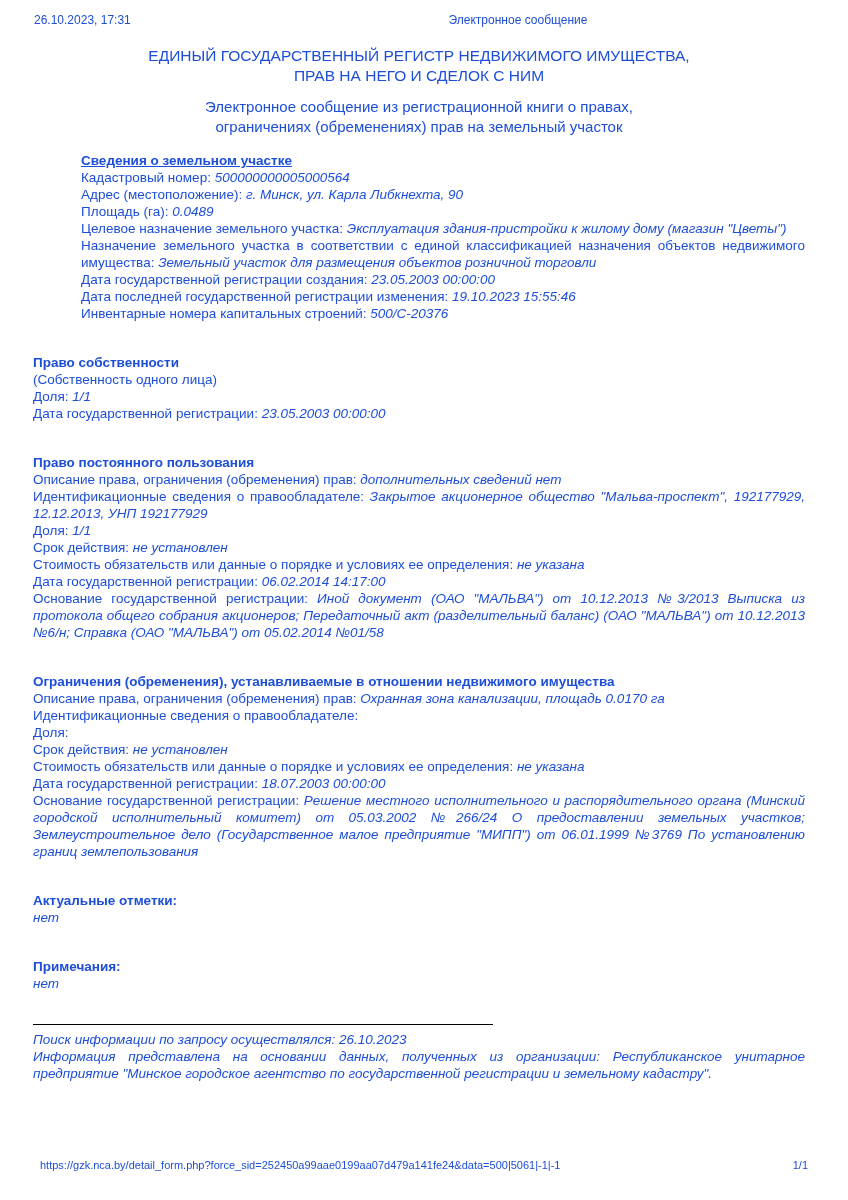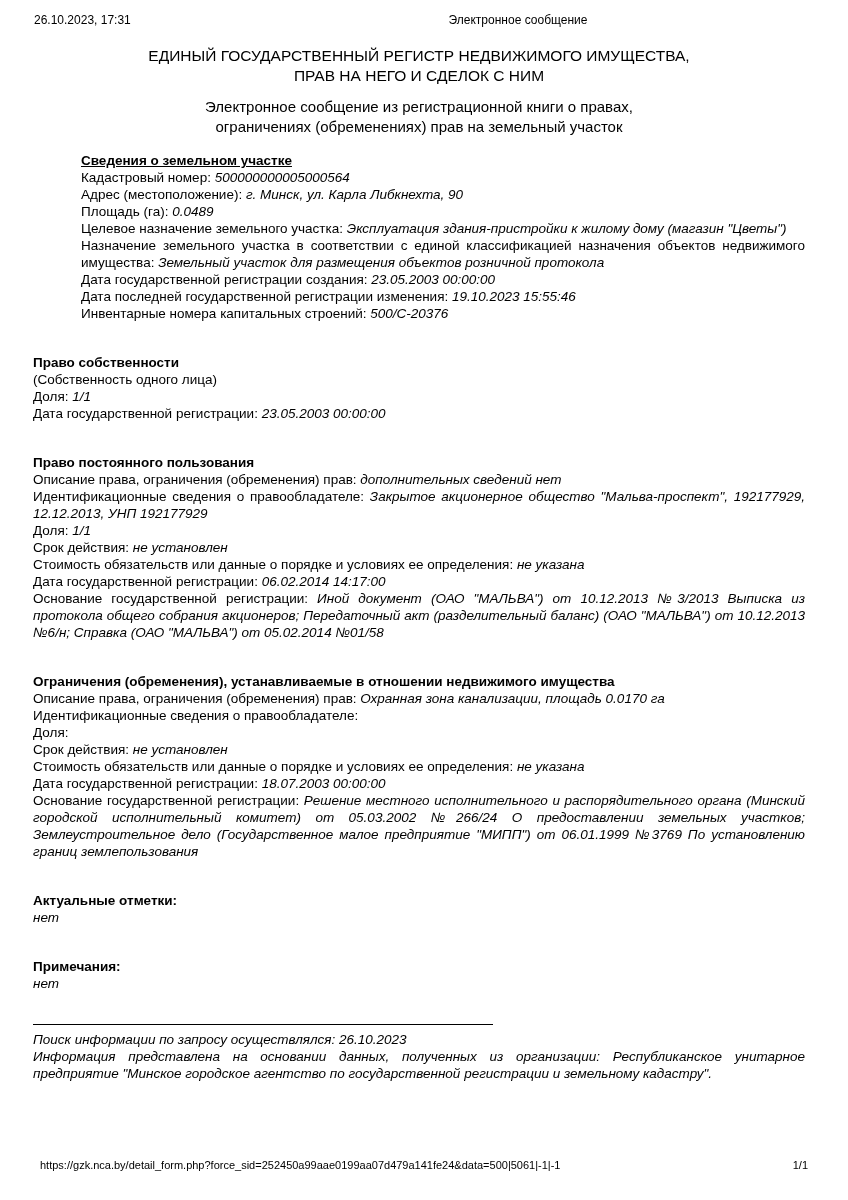--- a/index.html
+++ b/index.html
@@ -1,20 +1,20 @@
 <!DOCTYPE html>
 <html lang="ru"><head>
 <meta charset="utf-8">
 <style>
   * { margin:0; padding:0; box-sizing:border-box; }
   html, body { background:#ffffff; }
   .page {
     position:relative;
     width:848px; height:1200px;
-    background:#ffffff; color:#000000;
+    background:#ffffff; color:#1d4ed8;
     overflow:hidden;
     font-family:"Liberation Sans", sans-serif;
   }
 
   
   .print-header-date {
     position:absolute; top:13px; left:34px;
     font-size:12px; line-height:14px;
   }
   .print-header-doc-name {
@@ -76,21 +76,21 @@
       <div>Электронное сообщение из регистрационной книги о правах,</div>
       <div>ограничениях (обременениях) прав на земельный участок</div>
     </div>
 
     <div class="section first">
       <p class="heading underline">Сведения о земельном участке</p>
       <p><span>Кадастровый номер: </span><span class="v">500000000005000564</span></p>
       <p><span>Адрес (местоположение): </span><span class="v">г. Минск, ул. Карла Либкнехта, 90</span></p>
       <p><span>Площадь (га): </span><span class="v">0.0489</span></p>
       <p><span>Целевое назначение земельного участка: </span><span class="v">Эксплуатация здания-пристройки к жилому дому (магазин "Цветы")</span></p>
-      <p><span>Назначение земельного участка в соответствии с единой классификацией назначения объектов недвижимого имущества: </span><span class="v">Земельный участок для размещения объектов розничной протокола</span></p>
+      <p><span>Назначение земельного участка в соответствии с единой классификацией назначения объектов недвижимого имущества: </span><span class="v">Земельный участок для размещения объектов розничной торговли</span></p>
       <p><span>Дата государственной регистрации создания: </span><span class="v">23.05.2003 00:00:00</span></p>
       <p><span>Дата последней государственной регистрации изменения: </span><span class="v">19.10.2023 15:55:46</span></p>
       <p><span>Инвентарные номера капитальных строений: </span><span class="v">500/С-20376</span></p>
     </div>
 
     <div class="section">
       <p class="heading">Право собственности</p>
       <p><span>(Собственность одного лица)</span><span class="v"></span></p>
       <p><span>Доля: </span><span class="v">1/1</span></p>
       <p><span>Дата государственной регистрации: </span><span class="v">23.05.2003 00:00:00</span></p>

